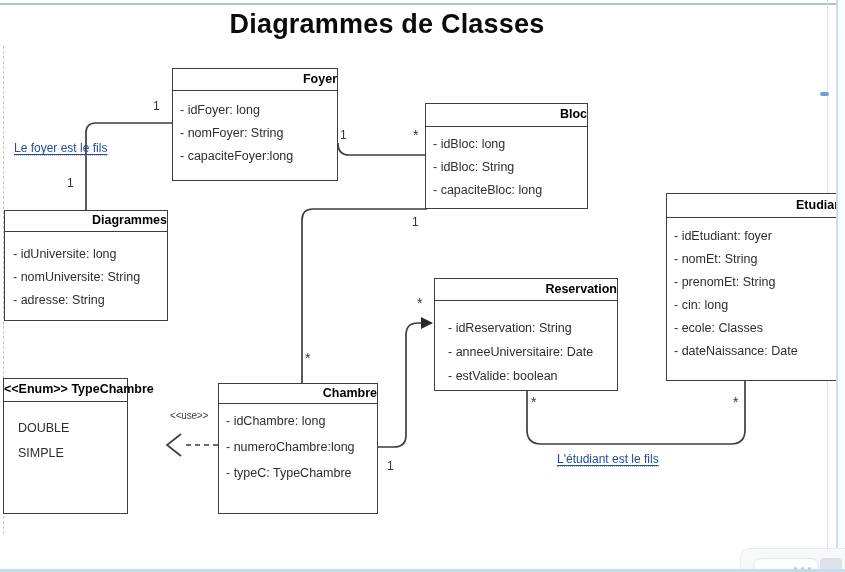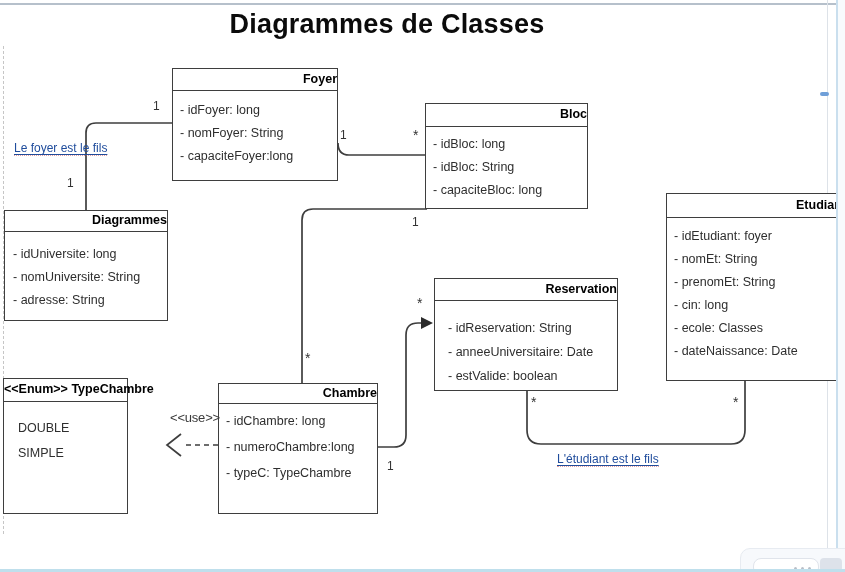--- a/index.html
+++ b/index.html
@@ -62,21 +62,21 @@
   #cls-chambre .uml-a{padding:4px 0 0 7px}
   #cls-chambre .attr{line-height:26px}
 
   #cls-typechambre{left:3px;top:378px;width:125px;height:136px}
   #cls-typechambre .uml-t{height:22px;line-height:21px}
   #cls-typechambre .uml-a{padding:14px 0 0 14px}
   #cls-typechambre .attr{line-height:25px}
 
   .mult{position:absolute;font-size:12px;color:#333;z-index:4;line-height:12px}
   .mult.star{font-size:14px}
-  .use-label{position:absolute;left:170px;top:410px;font-size:13px;color:#3a3a3a;z-index:4;letter-spacing:-0.2px}
+  .use-label{position:absolute;left:170px;top:410px;font-size:10px;color:#3a3a3a;z-index:4;letter-spacing:-0.2px}
 
   .note{
     position:absolute;color:#1f4c9c;font-size:12px;z-index:4;white-space:nowrap;
     text-decoration:underline;text-underline-offset:2px;
     border-bottom:1px dotted rgba(204,85,85,.55);cursor:pointer;
   }
   #note-foyer{left:14px;top:141px}
   #note-etudiant{left:557px;top:452px}
 </style>
 </head>

